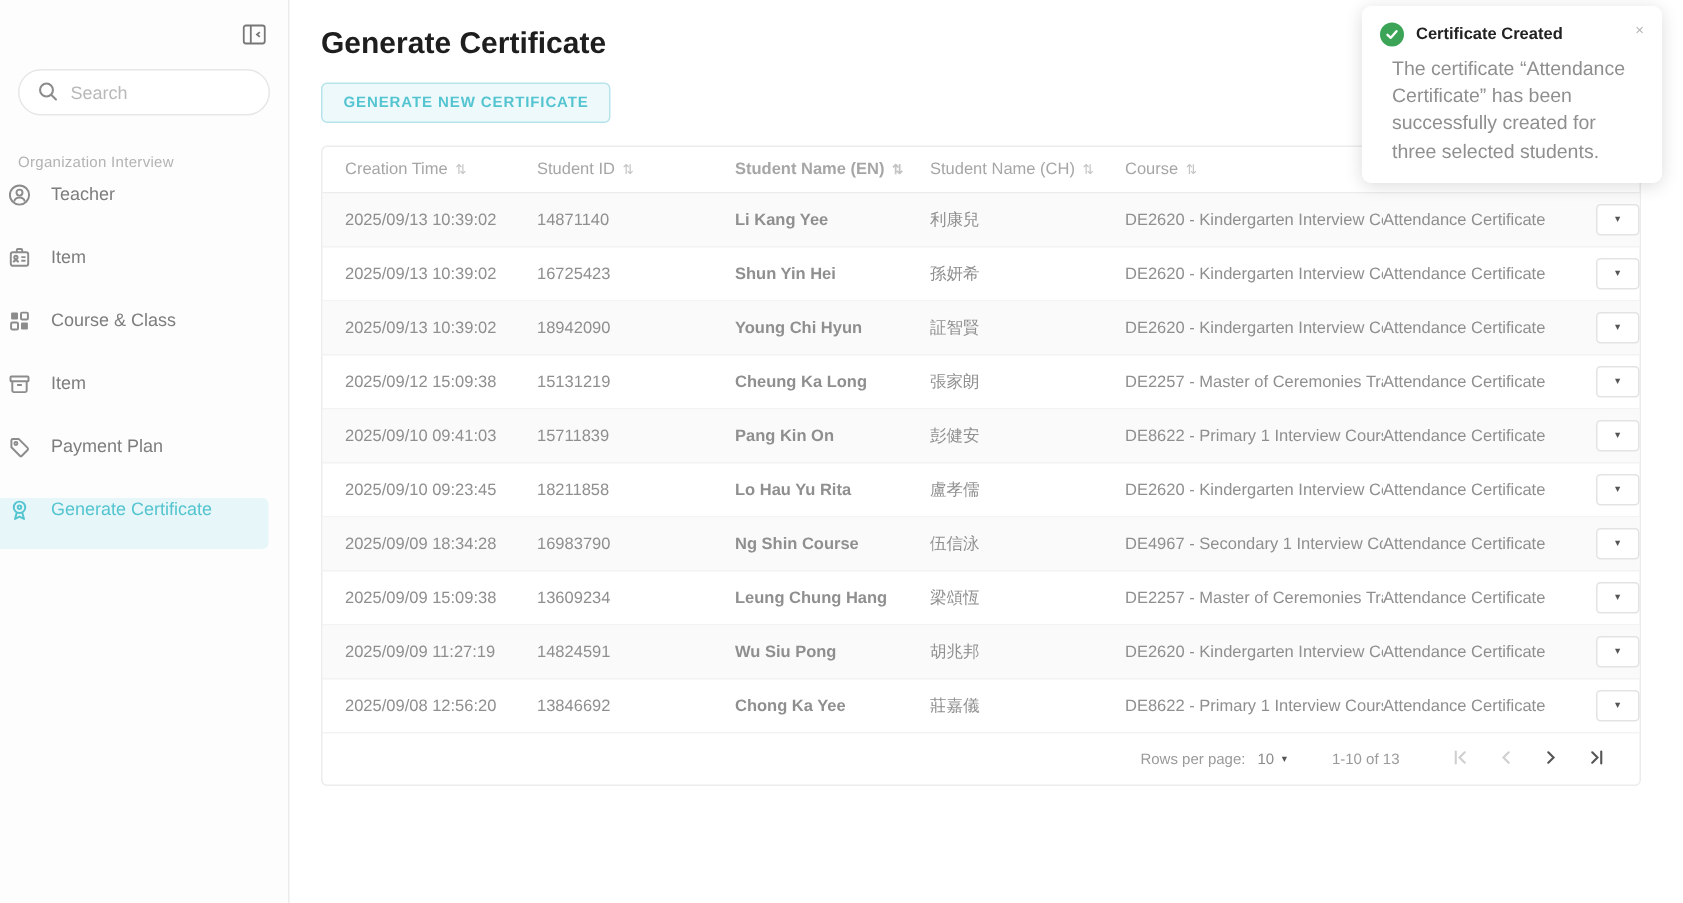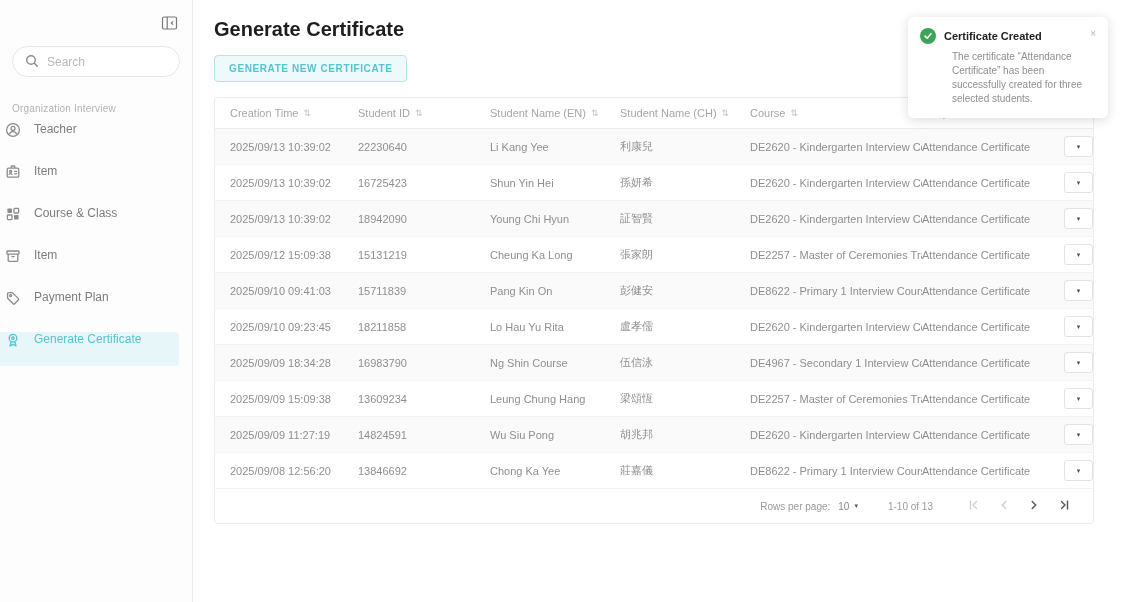--- a/index.html
+++ b/index.html
@@ -56,21 +56,21 @@
   
   .table-card {
     margin-top:15px; width:880px;
     border:1px solid #ececec; border-radius:4px; background:#fff;
   }
   .t-header { display:flex; align-items:center; height:31px; border-bottom:1px solid #ececec; padding-left:15px; }
   .t-row    { display:flex; align-items:center; height:36px; border-bottom:1px solid #f3f3f3; padding-left:15px; }
   .t-row:nth-child(odd) { background:#fafafa; }
   .t-col { font-size:11px; color:#a6a6a6; display:flex; align-items:center; gap:5px; overflow:hidden; white-space:nowrap; }
   .t-cell { font-size:11px; color:#8f8f8f; overflow:hidden; white-space:nowrap; }
-  .c1 { width:128px; } .c2 { width:132px; } .c3 { width:130px; }
+  .c1 { width:128px; } .c2 { width:132px; } .c3 { width:130px;font-weight:bold; }
   .c4 { width:130px; } .c5 { width:172px; } .c6 { width:128px;gap:24px; }
   .c7 { flex:1; display:flex; justify-content:flex-start;margin-left:14px; }
   .t-header .c7 { color:#a6a6a6; }
   .sort-glyph { font-size:9px; color:#c4c4c4; line-height:1; }
   .action-btn {
     width:29px; height:21px; background:#fff; border:1px solid #e3e3e3; border-radius:3px;
     display:flex; align-items:center; justify-content:center; cursor:pointer;
   }
   .action-caret { font-size:7px; color:#555; line-height:1; }
 
@@ -82,28 +82,28 @@
   .rpp-label { margin-right:8px; }
   .rpp-select { display:flex; align-items:center; gap:5px; cursor:pointer; color:#8a8a8a; }
   .rpp-caret { font-size:7px; color:#555; }
   .range-label { margin:0 26px 0 30px; color:#9a9a9a; }
   .pg-btn { width:30px; height:22px; display:flex; align-items:center; justify-content:center; cursor:pointer; }
   .pg-btn svg { stroke:#555; }
   .pg-btn.disabled svg { stroke:#cfcfcf; }
 
   
   .toast {
-    position:absolute; top:17px; right:14px; width:200px;
+    position:absolute; top:4px; right:14px; width:200px;
     background:#fff; border-radius:6px; padding:11px 12px 12px 12px;
     box-shadow:0 2px 12px rgba(0,0,0,.14); z-index:10;
   }
   .toast-head { display:flex; align-items:center; gap:8px; }
   .toast-title { font-size:11px; font-weight:700; color:#222; flex:1; }
   .toast-close { font-size:10px; color:#b5b5b5; cursor:pointer; align-self:flex-start; }
-  .toast-body { margin:6px 0 0 32px; font-size:10px; color:#8f8f8f; line-height:1.4; }
+  .toast-body { margin:6px 0 0 8px; font-size:13px; color:#8f8f8f; line-height:1.4; }
   .check-circle {
     width:16px; height:16px; min-width:16px; border-radius:50%;
     background:#3ba457; display:flex; align-items:center; justify-content:center;
   }
 </style>
 </head>
 <body>
 
 <div class="app">
 
@@ -232,21 +232,21 @@
         </div>
         <div class="t-col c7">
           <span>Action</span>
         </div>
       </div>
 
       <div>
 
           <div class="t-row">
             <div class="t-cell c1">2025/09/13 10:39:02</div>
-            <div class="t-cell c2">22230640</div>
+            <div class="t-cell c2">14871140</div>
             <div class="t-cell c3">Li Kang Yee</div>
             <div class="t-cell c4">利康兒</div>
             <div class="t-cell c5">DE2620 - Kindergarten Interview Course</div>
             <div class="t-cell c6">Attendance Certificate</div>
             <div class="c7">
               <button class="action-btn">
                 <span class="action-caret">▾</span>
               </button>
             </div>
           </div>

